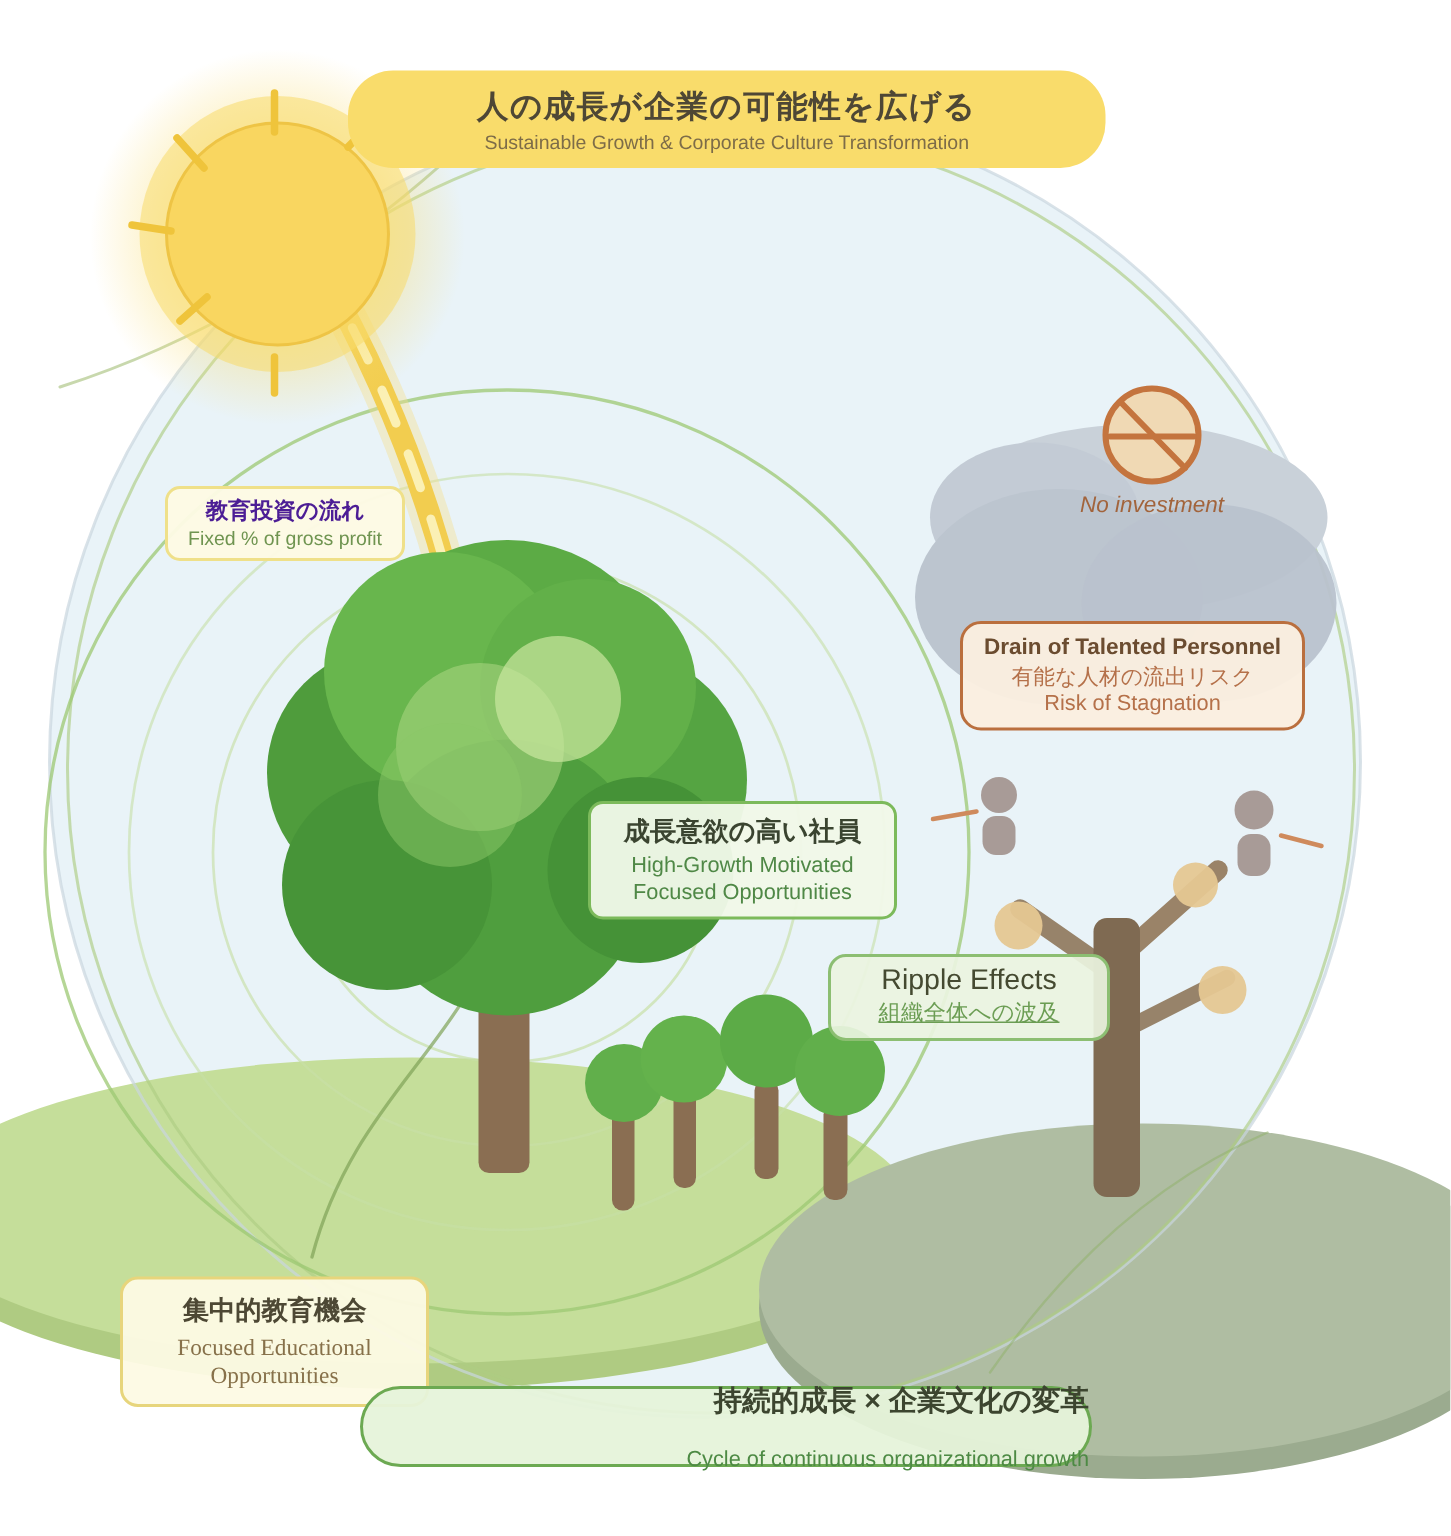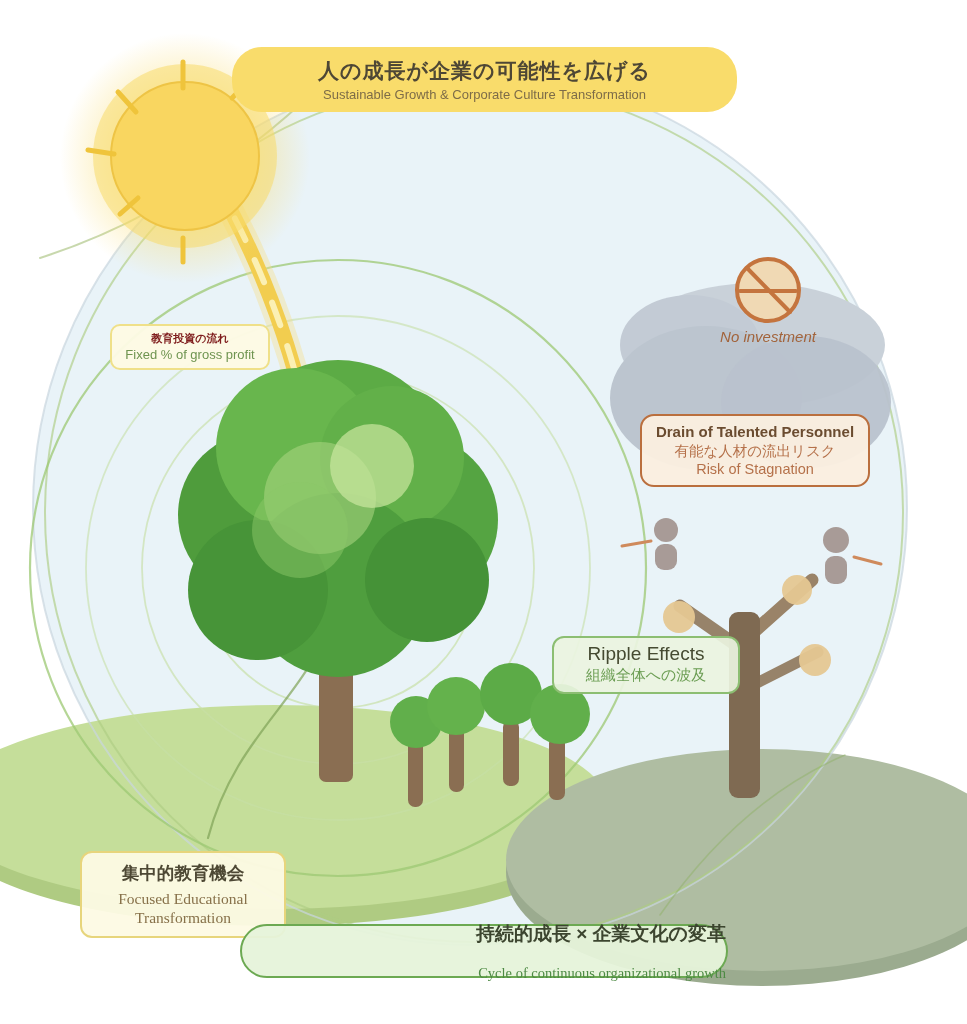--- a/index.html
+++ b/index.html
@@ -15,50 +15,50 @@
   .banner-top .jp{font-size:21px;font-weight:bold;color:#4E4735;letter-spacing:1px;}
   .banner-top .en{font-size:13px;color:#7D6C48;margin-top:2px;}
   
   .sun-pill{left:98px;top:119px;width:156px;height:74px;background:#FBE076;border:2px solid #E8BC35;
     border-radius:40px;display:flex;flex-direction:column;justify-content:center;text-align:center;}
   .sun-pill .t{font-size:19px;font-weight:bold;color:#55503E;}
   .sun-pill .s{font-size:14px;color:#5C5748;margin-top:1px;}
   
   .inv-box{left:110px;top:324px;width:160px;padding:5px 2px 6px 2px;background:rgba(253,250,228,.96);
     border:2px solid #EFE089;border-radius:10px;text-align:center;}
-  .inv-box .jp{font-size:11px;font-weight:bold;color:#7f1d1d;}
+  .inv-box .jp{font-size:15px;font-weight:bold;color:#4c1d95;}
   .inv-box .en{font-size:13px;color:#6F9450;white-space:nowrap;margin-top:1px;}
   
   .noinv-text{left:698px;top:328px;width:140px;text-align:center;font-size:15px;color:#A2643C;font-style:italic;}
   
   .drain-box{left:640px;top:414px;width:230px;padding:7px 2px 8px 2px;background:rgba(250,238,224,.96);
     border:2px solid #BA6F3E;border-radius:14px;text-align:center;}
   .drain-box .l1{font-size:15px;font-weight:bold;color:#6B4C30;white-space:nowrap;}
   .drain-box .l2{font-size:14.5px;color:#B5714A;margin-top:2px;}
   .drain-box .l3{font-size:14.5px;color:#B5714A;}
   
   .emp-box{left:392px;top:534px;width:206px;padding:6px 2px 7px 2px;background:rgba(240,248,232,.96);
     border:2px solid #7CBA5B;border-radius:10px;text-align:center;}
   .emp-box .jp{font-size:17.5px;font-weight:bold;color:#3A4430;}
   .emp-box .en{font-size:14.5px;color:#4F8846;line-height:1.25;margin-top:2px;}
   
   .ripple-box{left:552px;top:636px;width:188px;padding:5px 2px 7px 2px;background:rgba(234,244,223,.92);
     border:2px solid #8CBE72;border-radius:12px;text-align:center;}
   .ripple-box .en{font-size:19px;font-weight:normal;color:#454A31;}
-  .ripple-box .jp{font-size:15px;color:#6B9D53;margin-top:1px;}
+  .ripple-box .jp{font-size:15px;color:#6B9D53;margin-top:1px;text-decoration:underline;}
   
   .focus-box{left:80px;top:851px;width:206px;padding:8px 2px 9px 2px;background:rgba(253,250,228,.95);
     border:2px solid #E7D57C;border-radius:12px;text-align:center;font-family:Liberation Serif, serif;}
   .focus-box .jp{font-size:17.5px;font-weight:bold;color:#4D4834;}
   .focus-box .en{font-size:15.5px;color:#87714A;line-height:1.2;margin-top:5px;}
   
   .banner-bottom{left:240px;top:924px;width:488px;height:54px;background:rgba(230,243,218,.95);
     border:2px solid #6CA952;border-radius:28px;display:flex;flex-direction:column;justify-content:center;text-align:center;align-items:flex-end;}
   .banner-bottom .jp{font-size:19px;font-weight:bold;color:#3C452F;}
-  .banner-bottom .en{font-size:14.5px;color:#4D8A44;margin-top:18px;font-family:Liberation Serif, serif;}
+  .banner-bottom .en{font-size:14.5px;color:#4D8A44;margin-top:18px;}
 </style>
 </head>
 <body>
 
 <div id="canvas">
 
   <svg id="bg-svg" viewBox="0 0 967 1024">
     <defs>
       <radialGradient id="sunGlow">
         <stop offset="0%" stop-color="rgba(249,217,97,0.95)"></stop>
@@ -188,31 +188,38 @@
   </div>
 
   <div class="abs noinv-text">No investment</div>
 
   <div class="abs drain-box">
     <div class="l1">Drain of Talented Personnel</div>
     <div class="l2">有能な人材の流出リスク</div>
     <div class="l3">Risk of Stagnation</div>
   </div>
 
+  <div class="abs emp-box">
+    <div class="jp">成長意欲の高い社員</div>
+    <div class="en">
+      <div>High-Growth Motivated</div>
+      <div>Focused Opportunities</div>
+    </div>
+  </div>
 
   <div class="abs ripple-box">
     <div class="en">Ripple Effects</div>
     <div class="jp">組織全体への波及</div>
   </div>
 
   <div class="abs focus-box">
     <div class="jp">集中的教育機会</div>
     <div class="en">
       <div>Focused Educational</div>
-      <div>Transformation</div>
+      <div>Opportunities</div>
     </div>
   </div>
 
   <div class="abs banner-bottom">
     <div class="jp">持続的成長 × 企業文化の変革</div>
     <div class="en">Cycle of continuous organizational growth</div>
   </div>
 
 </div>
 

